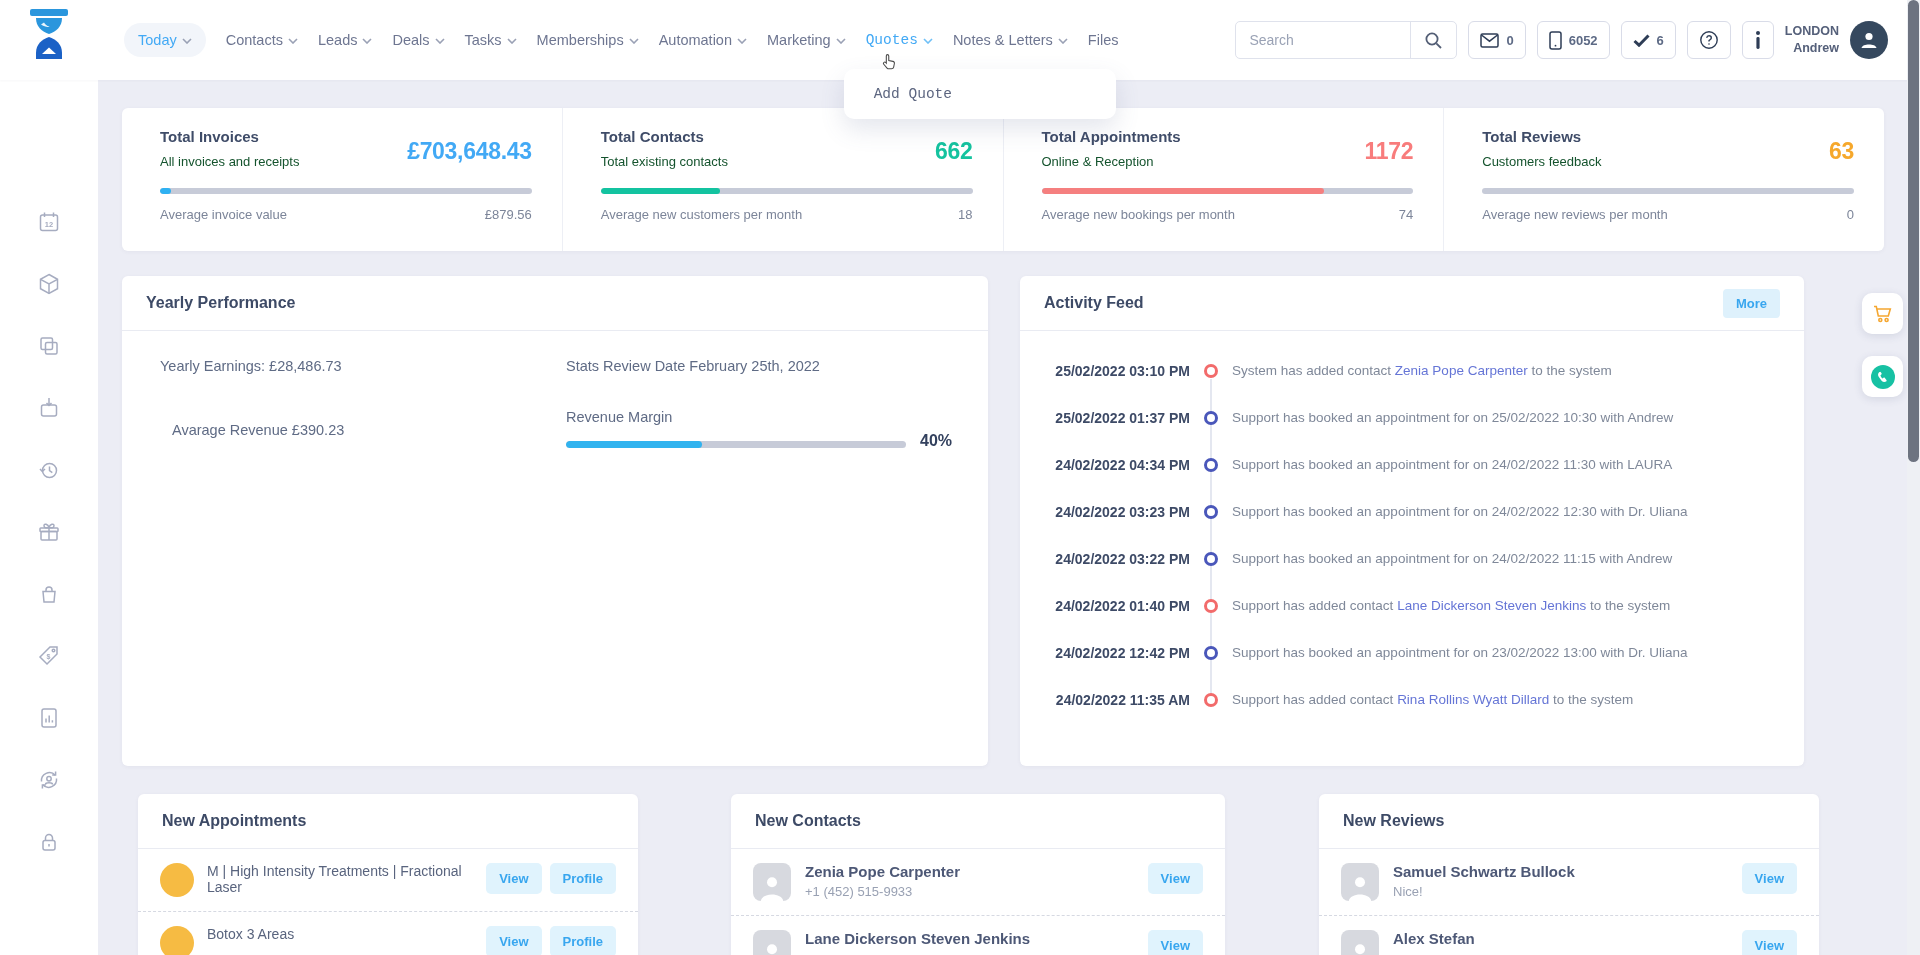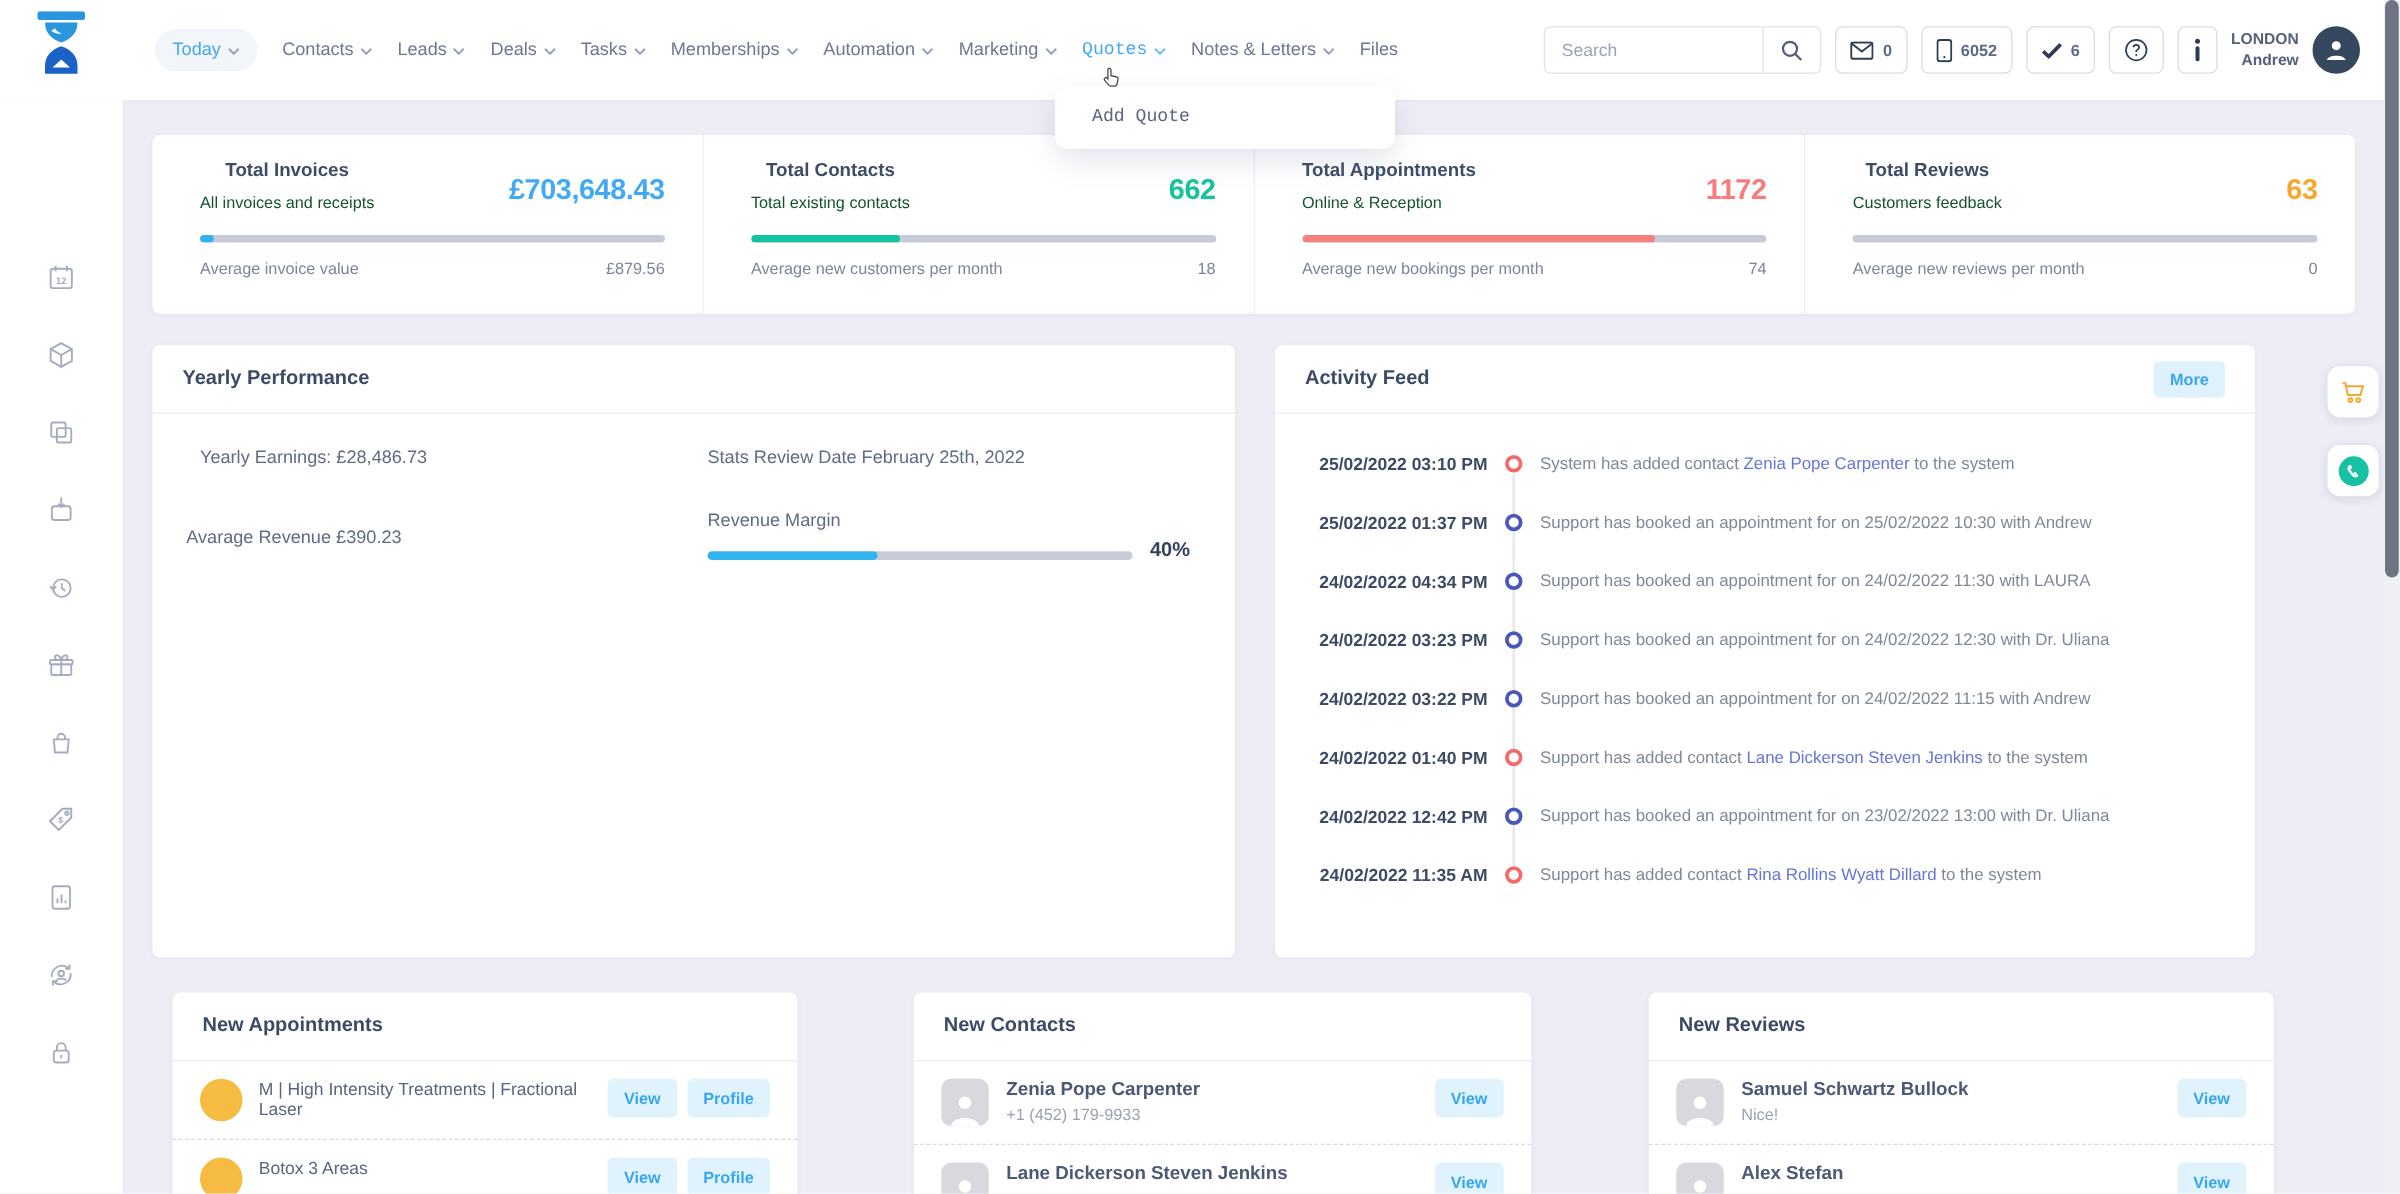--- a/index.html
+++ b/index.html
@@ -36,21 +36,21 @@
           align-items:center;justify-content:center;cursor:pointer;flex:none;}
   
   .sbar{position:absolute;left:0;top:80px;width:98px;bottom:0;background:#fff;z-index:10;}
   .sic{position:absolute;left:37px;width:24px;height:24px;cursor:pointer;}
   
   .stats{position:absolute;left:122px;top:108px;width:1762px;height:143px;background:#fff;
          border-radius:6px;box-shadow:0 1px 4px rgba(50,60,90,.05);display:flex;z-index:5;}
   .scard{flex:1;padding:20px 30px 0 38px;box-sizing:border-box;}
   .scard+.scard{border-left:1px solid #edeff5;}
   .sc-top{display:flex;justify-content:space-between;align-items:flex-start;}
-  .sc-title{font-size:15px;font-weight:700;color:#3f4c68;text-align:center;}
+  .sc-title{font-size:15px;font-weight:700;color:#3f4c68;}
   .sc-sub{font-size:13px;color:#14532d;margin-top:9px;}
   .sc-val{font-size:23px;font-weight:700;margin-top:10px;letter-spacing:-0.3px;}
   .v-blue{color:#42a9f5}.v-teal{color:#15c39f}.v-red{color:#f87c7c}.v-orange{color:#f6a82c}
   .sc-bar{margin-top:19px;height:6px;border-radius:3px;background:#c7cbd8;overflow:hidden;}
   .sc-fill{height:100%;border-radius:3px;}
   .f-blue{background:#2fb1f2}.f-teal{background:#13c3a0}.f-red{background:#f57f7f}
   .sc-foot{display:flex;justify-content:space-between;margin-top:13px;font-size:13px;color:#7c8599;}
   
   .panel{position:absolute;background:#fff;border-radius:6px;box-shadow:0 1px 4px rgba(50,60,90,.05);}
   .phd{height:55px;border-bottom:1px solid #e9ebf2;display:flex;align-items:center;
@@ -399,21 +399,21 @@
       </div>
     </div>
   </div>
 
   <div class="panel yp">
     <div class="phd">
         <span>Yearly Performance</span>
       </div>
     <div class="yp-item" style="left:38px;top:82px">Yearly Earnings: £28,486.73</div>
     <div class="yp-item" style="left:444px;top:82px">Stats Review Date February 25th, 2022</div>
-    <div class="yp-item" style="left:27px;top:146px">Avarage Revenue £390.23</div>
+    <div class="yp-item" style="left:50px;top:146px">Avarage Revenue £390.23</div>
     <div class="yp-item" style="left:444px;top:133px">Revenue Margin</div>
     <div class="yp-bar">
         <div class="yp-fill" style="width: 40%;"></div>
       </div>
     <div class="yp-pct">40%</div>
   </div>
 
   <div class="panel af">
     <div class="phd">
       <span>Activity Feed</span>
@@ -508,21 +508,21 @@
     <div class="bp-body">
       <div class="bp-row">
         <span class="cav">
           <svg width="30" height="30" viewBox="0 0 24 24">
               <circle cx="12" cy="9" r="4" fill="#fff"></circle>
               <path d="M3 24c1-7 17-7 18 0z" fill="#fff"></path>
             </svg>
           </span>
         <span class="cinfo">
           <div class="cname">Zenia Pope Carpenter</div>
-          <div class="csub">+1 (452) 179-9933</div>
+          <div class="csub">+1 (452) 515-9933</div>
         </span>
         <span class="btn">View</span>
       </div>
       <div class="bp-row">
         <span class="cav">
           <svg width="30" height="30" viewBox="0 0 24 24">
               <circle cx="12" cy="9" r="4" fill="#fff"></circle>
               <path d="M3 24c1-7 17-7 18 0z" fill="#fff"></path>
             </svg>
           </span>

